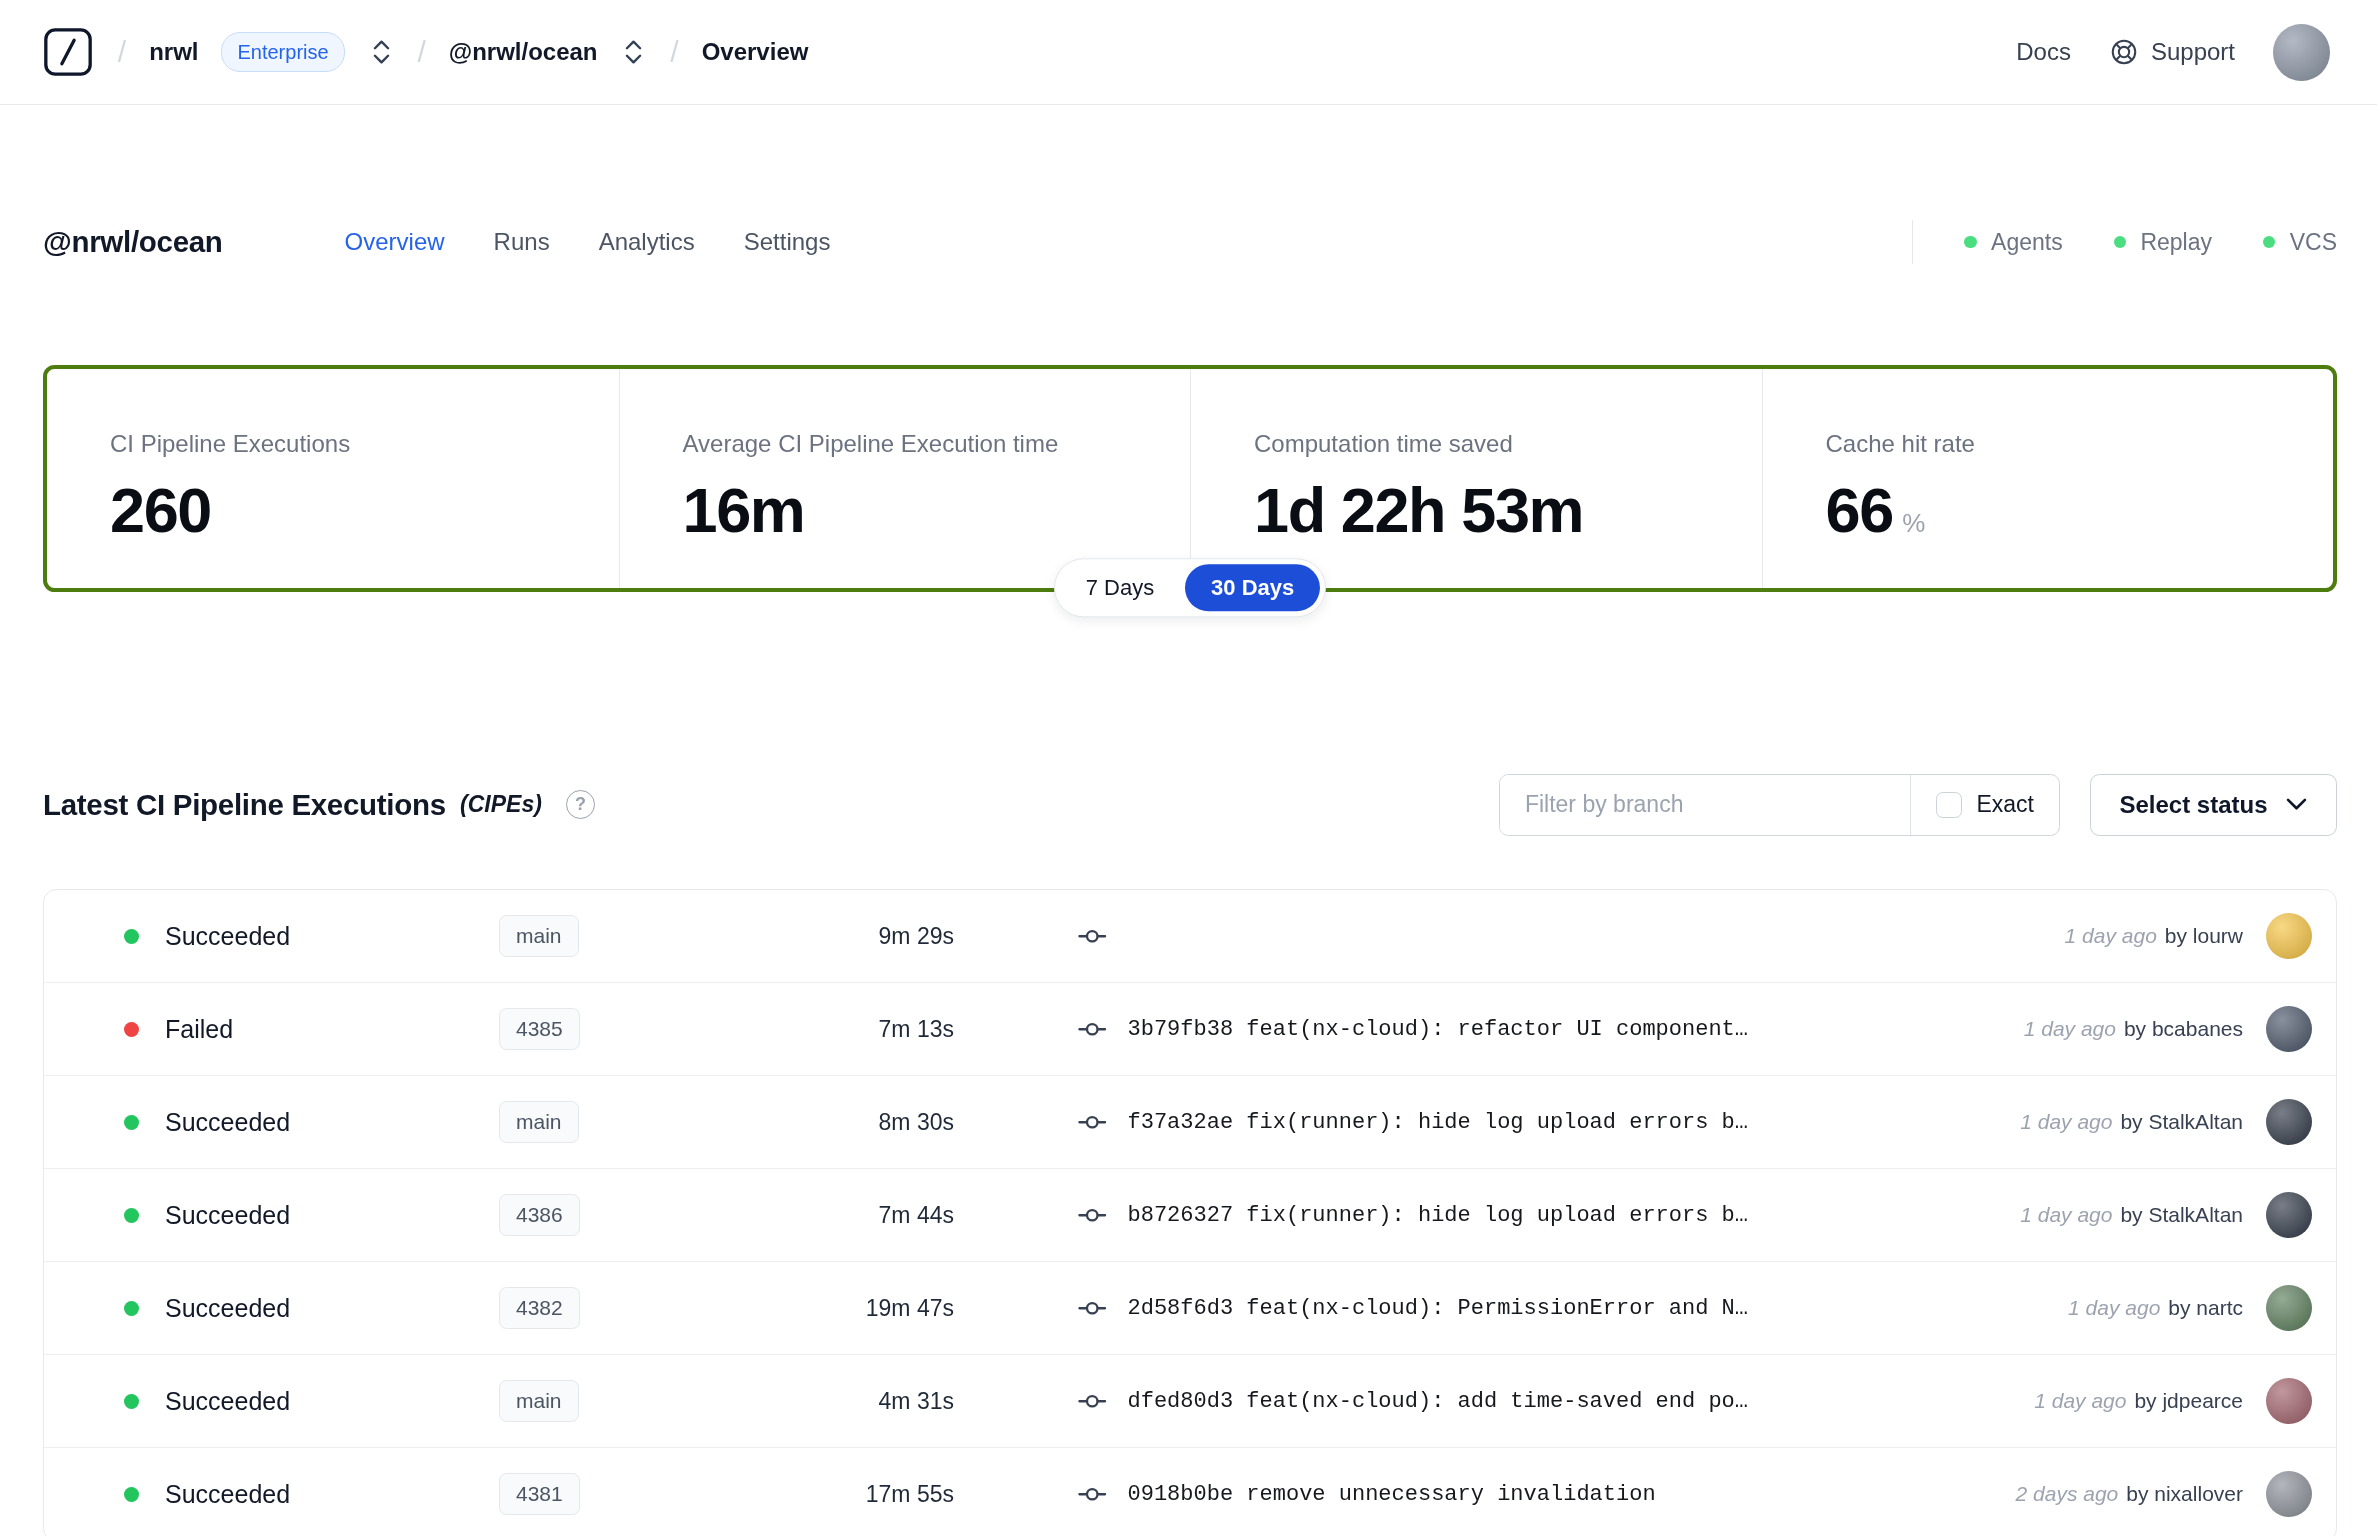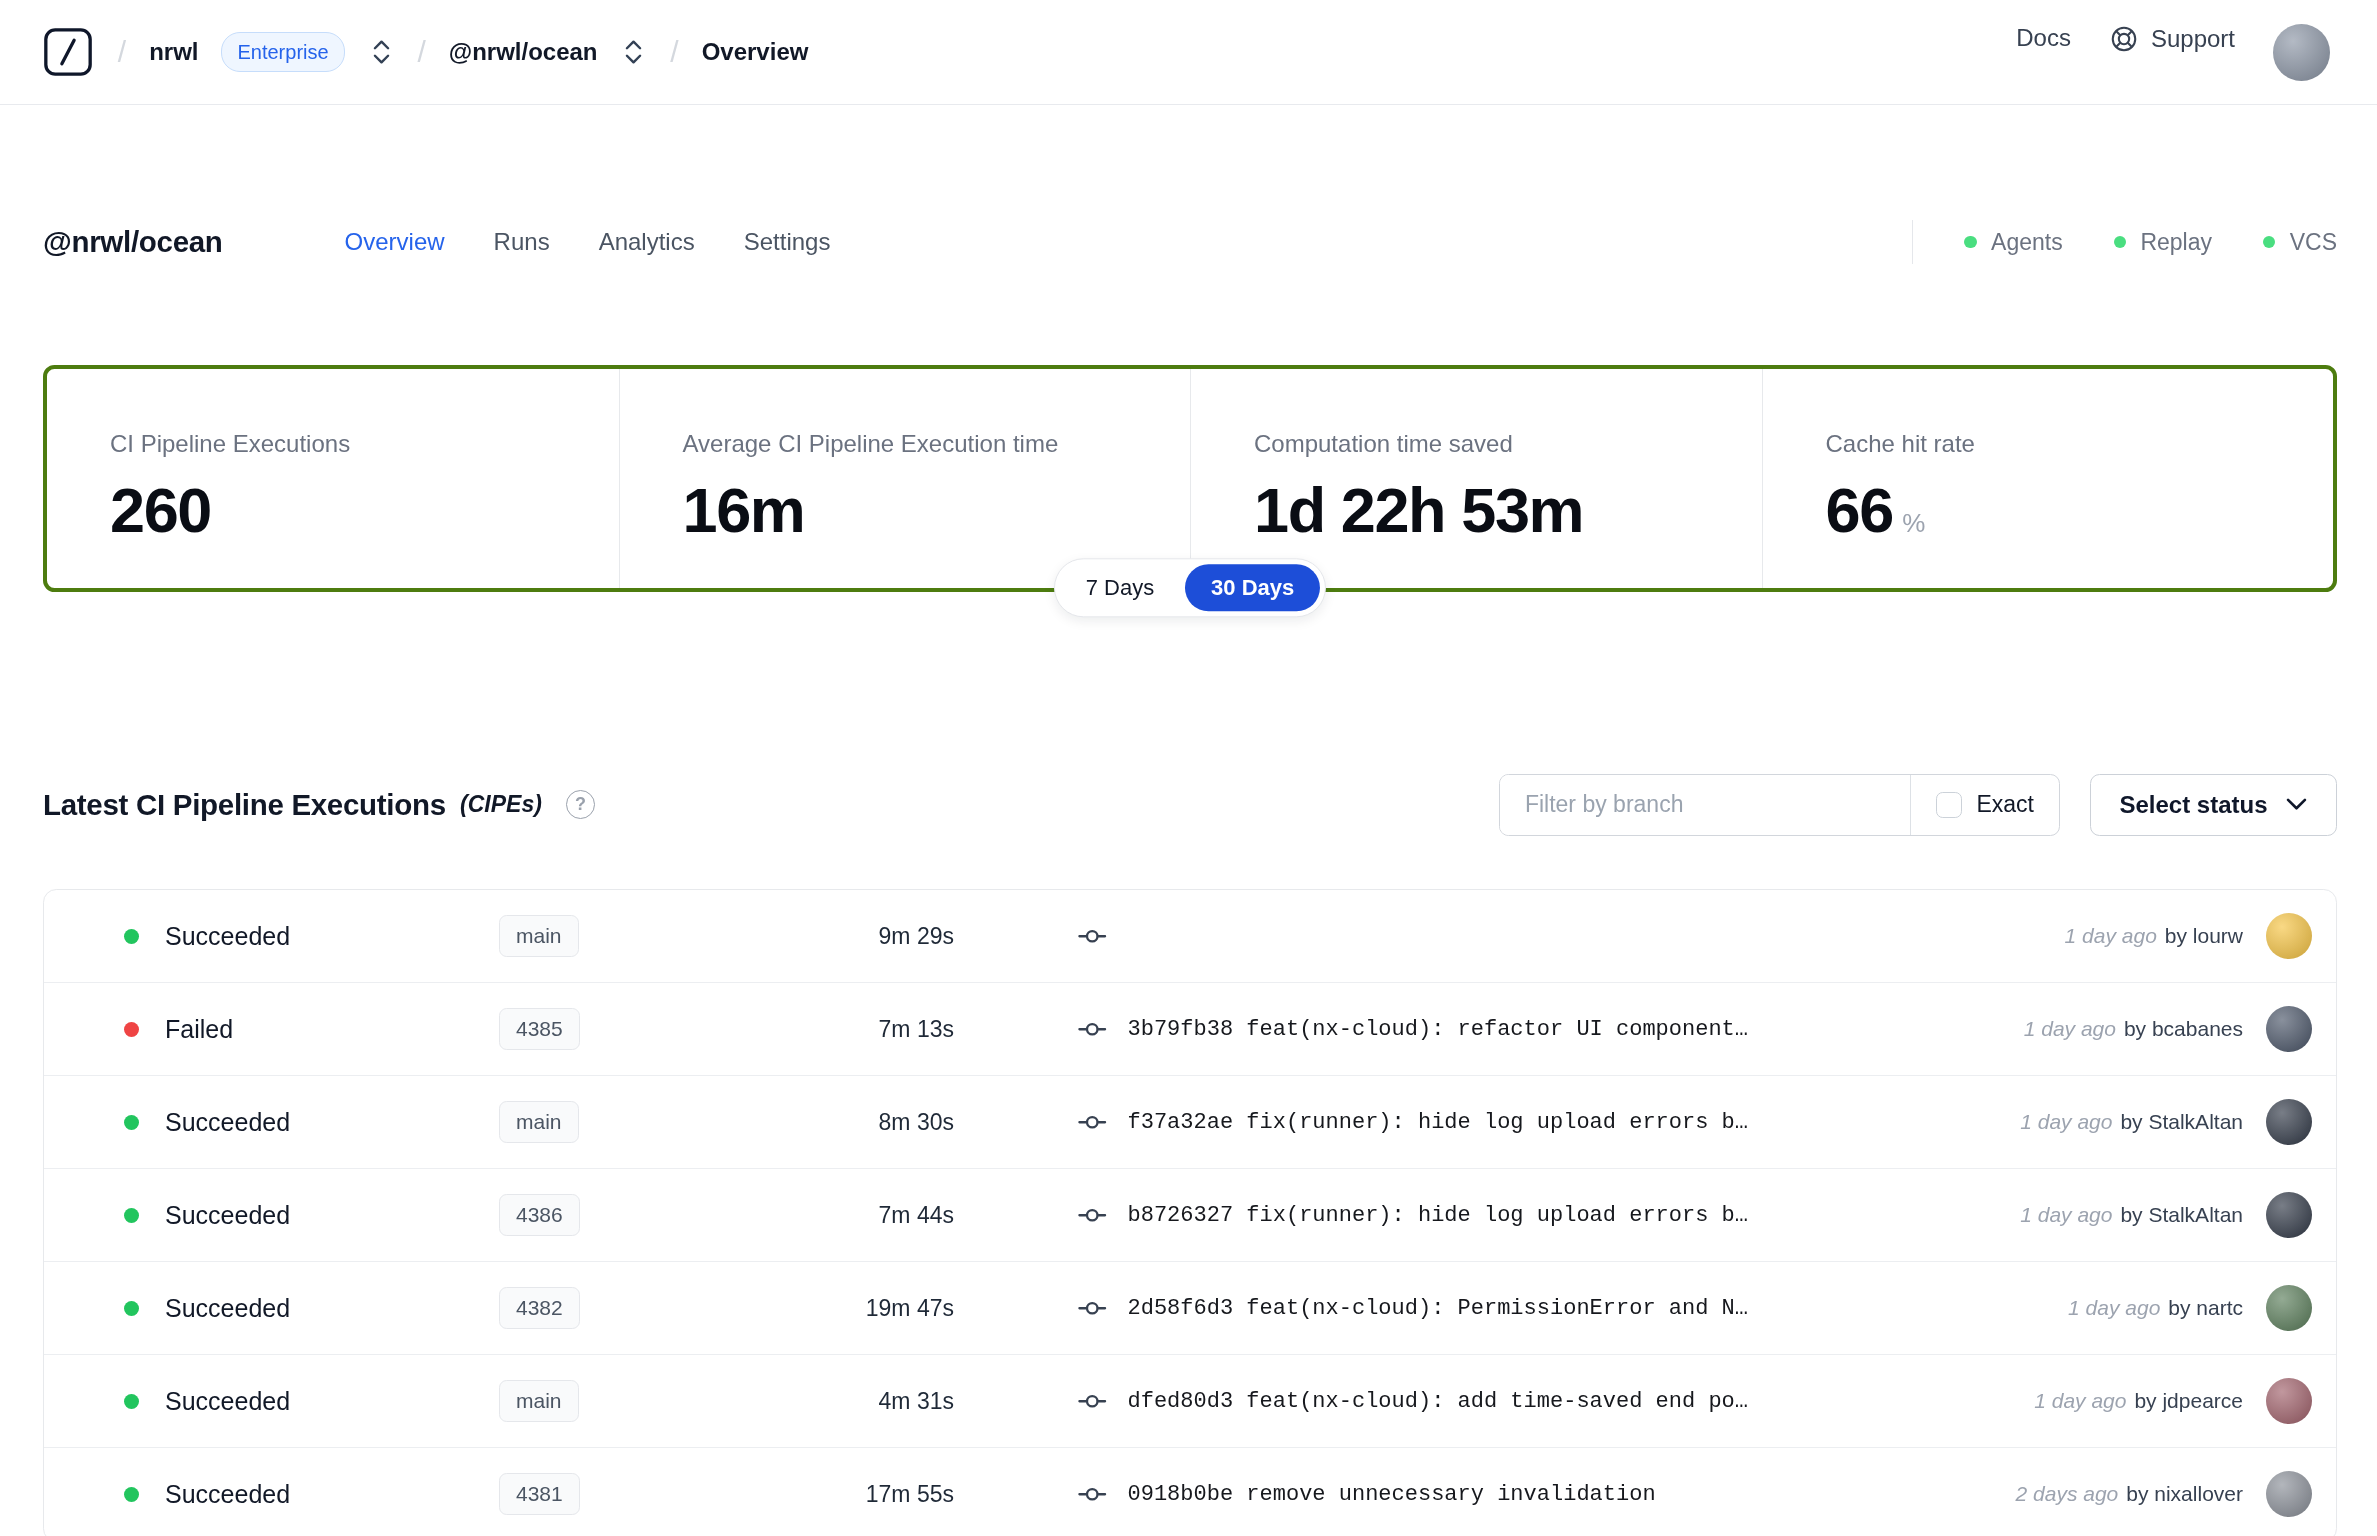--- a/index.html
+++ b/index.html
@@ -9,21 +9,21 @@
 
   
   .topbar{height:105px;border-bottom:1px solid #e8eaee;display:flex;align-items:center;
     justify-content:space-between;padding:0 48px 0 41px;background:#fff}
   .tb-left{display:flex;align-items:center;gap:23px;white-space:nowrap}
   .sep{color:#d4d8de;font-size:30px;font-weight:300}
   .crumb{font-size:24px;font-weight:700;color:#111827}
   .badge{font-size:20px;color:#2563eb;background:#eff6ff;border:1px solid #c6ddfb;
     border-radius:19px;padding:7.6px 15px;font-weight:500}
   .icon-btn{background:none;border:none;cursor:pointer;display:flex;align-items:center;padding:1.9px}
-  .tb-right{display:flex;align-items:flex-start;gap:38px}
+  .tb-right{display:flex;align-items:center;gap:38px}
   .tb-link{font-size:24px;color:#374151;text-decoration:none}
   .support{display:flex;align-items:center;gap:12px;font-size:24px;color:#374151;cursor:pointer}
   .avatar{border-radius:50%;background-image:radial-gradient(circle at 35% 30%,rgba(255,255,255,.35),rgba(0,0,0,.18))}
   .avatar-top{width:57px;height:57px;background-color:#8b95a5;cursor:pointer}
 
   
   main{padding:0 41px 0 43px}
 
   .header-row{margin-top:114px;height:46px;display:flex;align-items:center}
   .page-title{font-size:29.5px;font-weight:700;color:#111827;letter-spacing:-0.3px;margin-right:122px}

